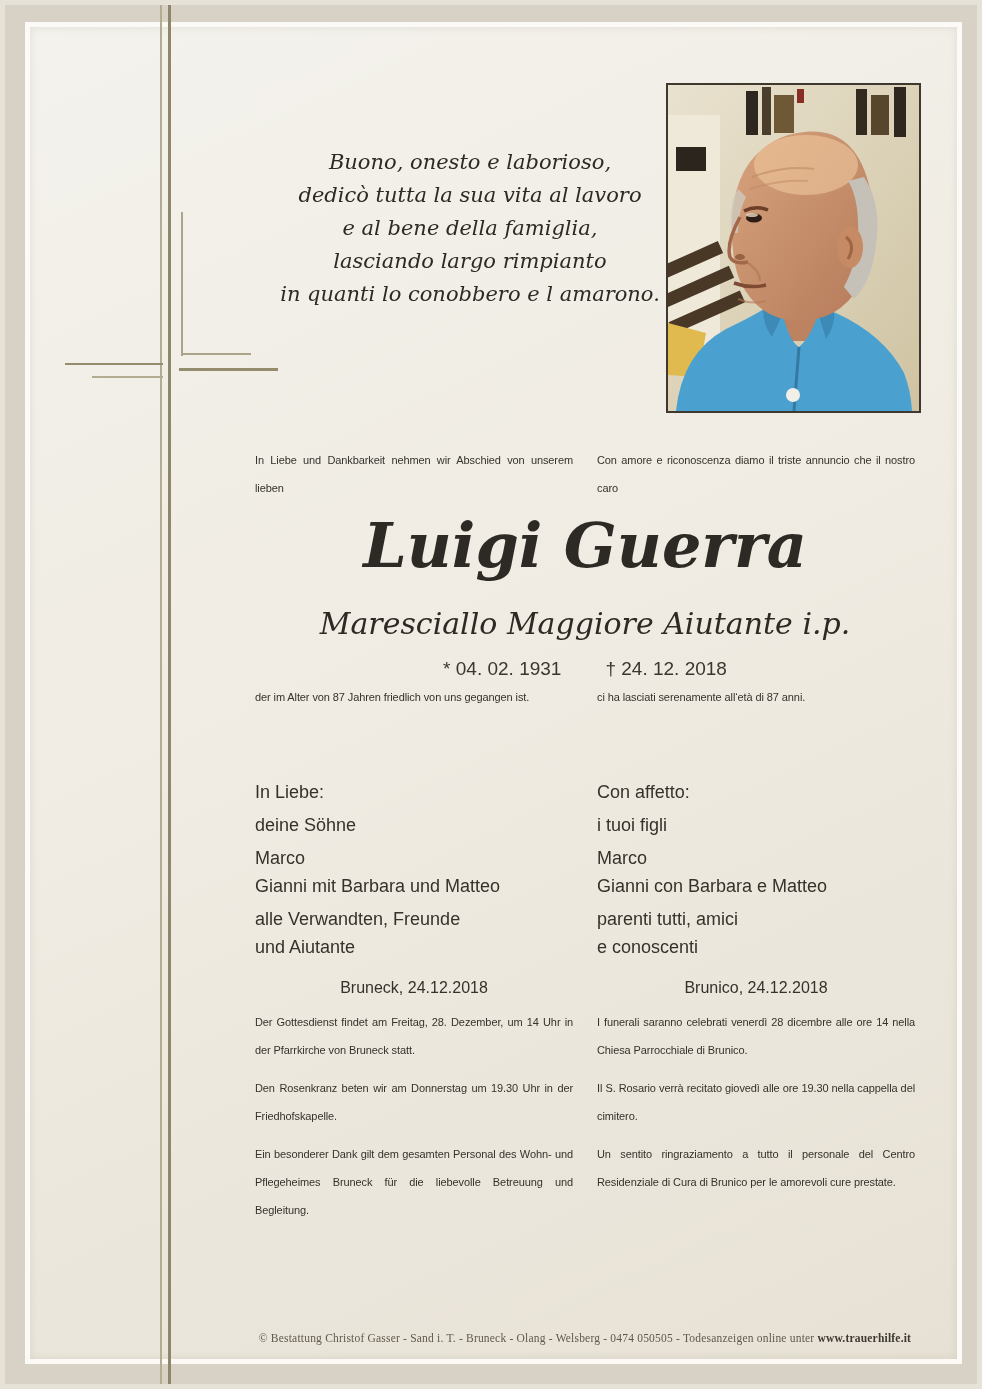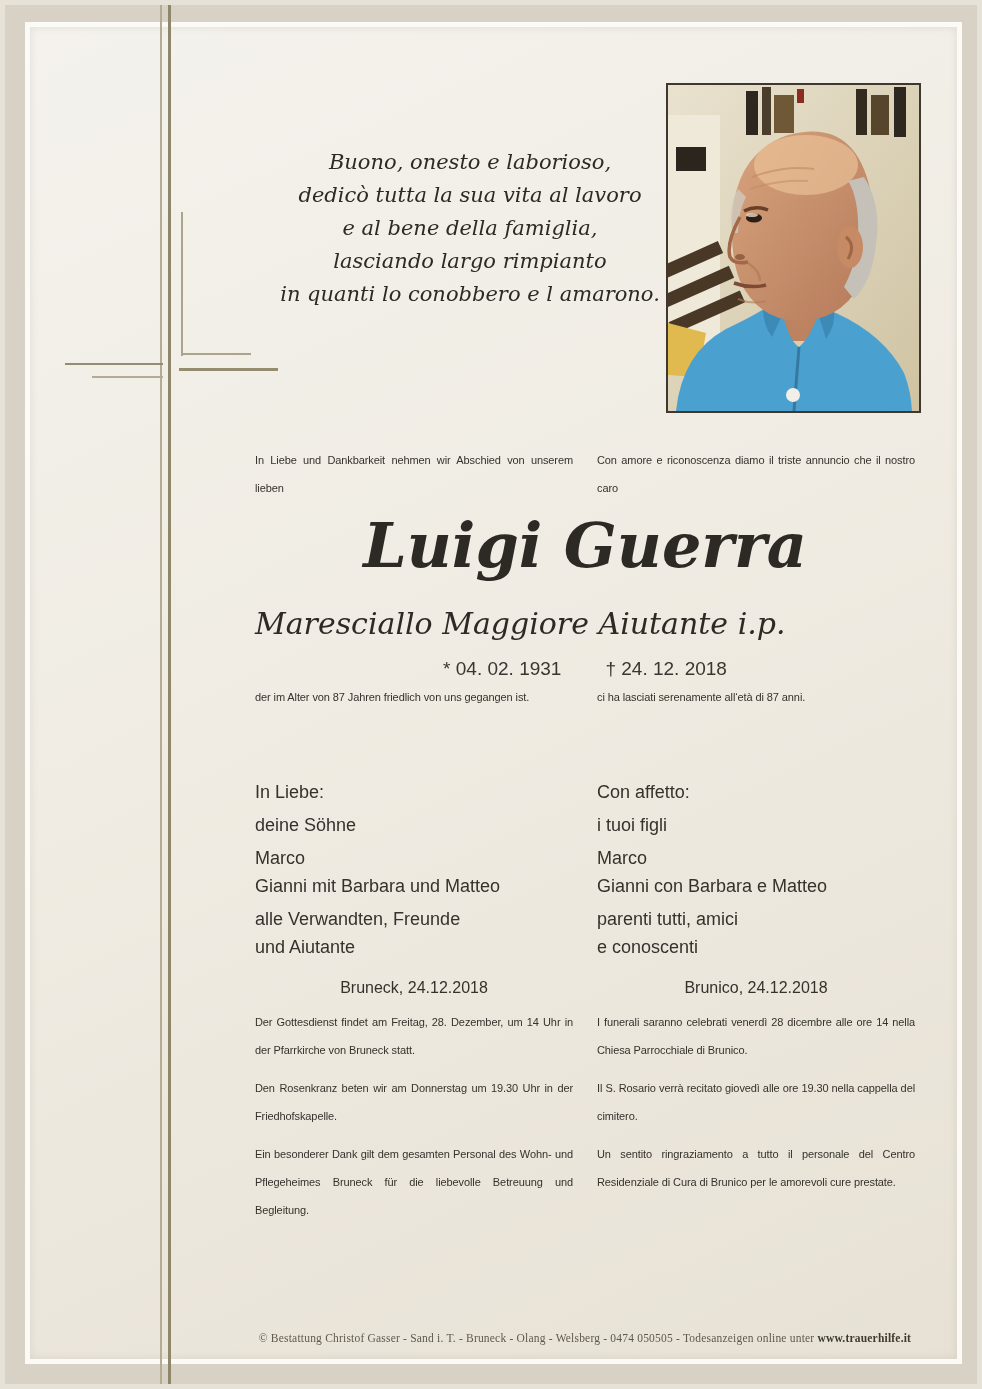--- a/index.html
+++ b/index.html
@@ -42,21 +42,21 @@
   .jtext{text-align:justify;font-size:11px;line-height:28px;letter-spacing:-.1px;}
   .ctext{text-align:center;font-size:16px;line-height:28px;}
   .intro-row{top:446px;}
   .name{
     position:absolute;left:255px;top:506px;width:660px;margin:0;z-index:4;
     text-align:center;font-family:"DejaVu Serif",serif;font-style:italic;font-weight:600;
     font-size:62px;line-height:80px;color:#2d2a25;
   }
   .sub-title{
     position:absolute;left:255px;top:602px;width:660px;z-index:4;
-    text-align:left;font-family:"DejaVu Serif",serif;font-style:italic;font-weight:500;
+    text-align:center;font-family:"DejaVu Serif",serif;font-style:italic;font-weight:500;
     font-size:30px;line-height:44px;color:#2d2a25;
   }
   .dates{
     position:absolute;left:255px;top:655px;width:660px;z-index:4;
     display:flex;justify-content:center;gap:44px;
     font-size:19px;line-height:28px;color:#3a362f;
   }
   .age-row{top:683px;}
   .family-row{top:778px;}
   .fgroup + .fgroup{margin-top:5px;}

